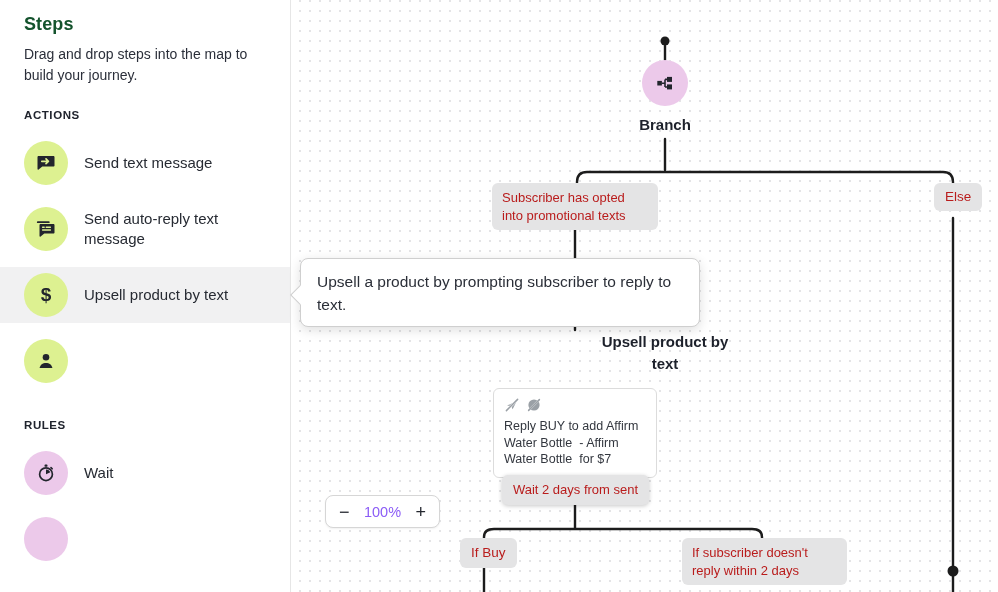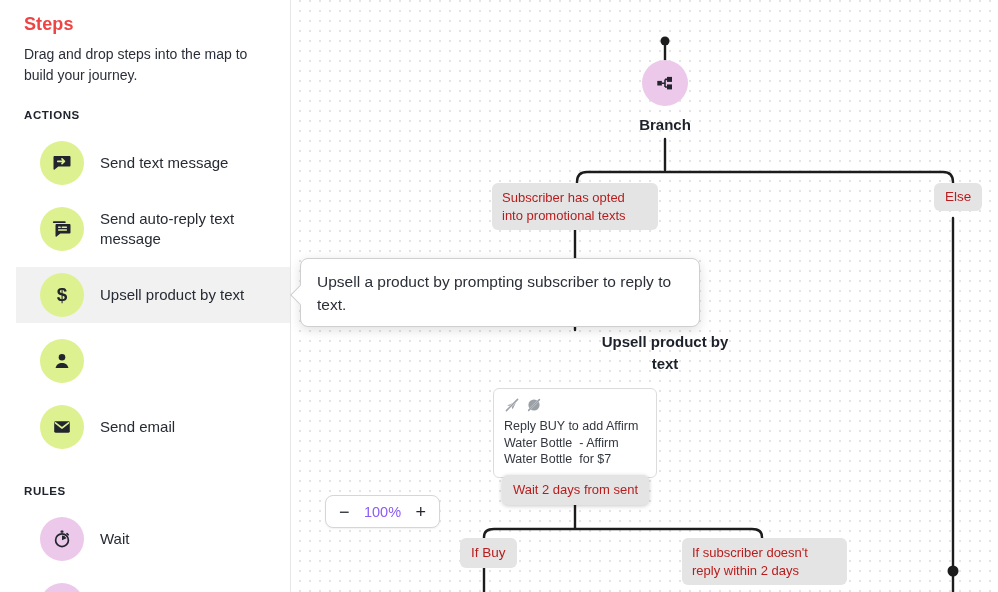--- a/index.html
+++ b/index.html
@@ -3,24 +3,24 @@
 <meta charset="utf-8">
 <style>
   * { margin:0; padding:0; box-sizing:border-box; }
   html,body { width:998px; height:592px; overflow:hidden; }
   body { font-family:"Liberation Sans","DejaVu Sans",sans-serif; color:#23262e; background:#fff; }
   #app { position:relative; width:998px; height:592px; overflow:hidden; }
 
   
   .sidebar { position:absolute; left:0; top:0; width:291px; height:592px; background:#fff;
              border-right:1px solid #e6e6e6; overflow:hidden; z-index:5; }
-  .sb-title { font-size:18px; font-weight:700; color:#ef4444; margin:14px 24px 0; letter-spacing:.1px; }
+  .sb-title { font-size:18px; font-weight:700; color:#14532d; margin:14px 24px 0; letter-spacing:.1px; }
   .sb-desc { font-size:14px; line-height:1.48; color:#2b2f3a; margin:9px 24px 0; }
   .sb-section { font-size:11.5px; font-weight:700; letter-spacing:.05em; color:#20242e; margin:24px 24px 0; }
-  .sb-rows { margin-top:14px;margin-left:16px; }
+  .sb-rows { margin-top:14px; }
   .sb-row { display:flex; align-items:center; gap:16px; padding:6px 24px; margin-bottom:10px; cursor:grab; }
   .sb-row.selected { background:#f1f1f2; }
   .sb-circle { width:44px; height:44px; border-radius:50%; flex:0 0 44px;
                display:flex; align-items:center; justify-content:center; }
   .sb-circle.green { background:#ddf191; }
   .sb-circle.pink { background:#ecc9ea; }
   .sb-label { font-size:15px; line-height:1.35; color:#272b33; }
   .dollar { font-size:19px; font-weight:700; color:#22252d; }
   .rules-gap { margin-top:30px; }
 
@@ -100,29 +100,20 @@
         </span>
         <span class="sb-label">Upsell product by text</span>
       </div>
       <div class="sb-row">
         <span class="sb-circle green">
           <svg width="20" height="20" viewBox="0 0 20 20">
               <circle cx="10" cy="6.3" r="3.3" fill="#22252d"></circle>
               <path d="M3.6 17c.5-3.3 3.1-5.1 6.4-5.1s5.9 1.8 6.4 5.1z" fill="#22252d"></path>
             </svg>
         </span>
-      </div>
-      <div class="sb-row">
-        <span class="sb-circle green">
-          <svg width="20" height="20" viewBox="0 0 20 20">
-              <rect x="2.2" y="4.3" width="15.6" height="11.4" rx="1.4" fill="#22252d"></rect>
-              <path d="M3.4 5.8 10 11l6.6-5.2" stroke="#ddf191" stroke-width="1.6" fill="none" stroke-linecap="round" stroke-linejoin="round"></path>
-            </svg>
-        </span>
-        <span class="sb-label">Send email</span>
       </div>
     </div>
 
     <div class="sb-section rules-gap">RULES</div>
     <div class="sb-rows">
       <div class="sb-row">
         <span class="sb-circle pink">
           <svg width="20" height="20" viewBox="0 0 20 20">
               <rect x="8.6" y="1.6" width="2.8" height="2.2" rx=".6" fill="#22252d"></rect>
               <circle cx="10" cy="11.2" r="6.4" stroke="#22252d" stroke-width="1.7" fill="none"></circle>

